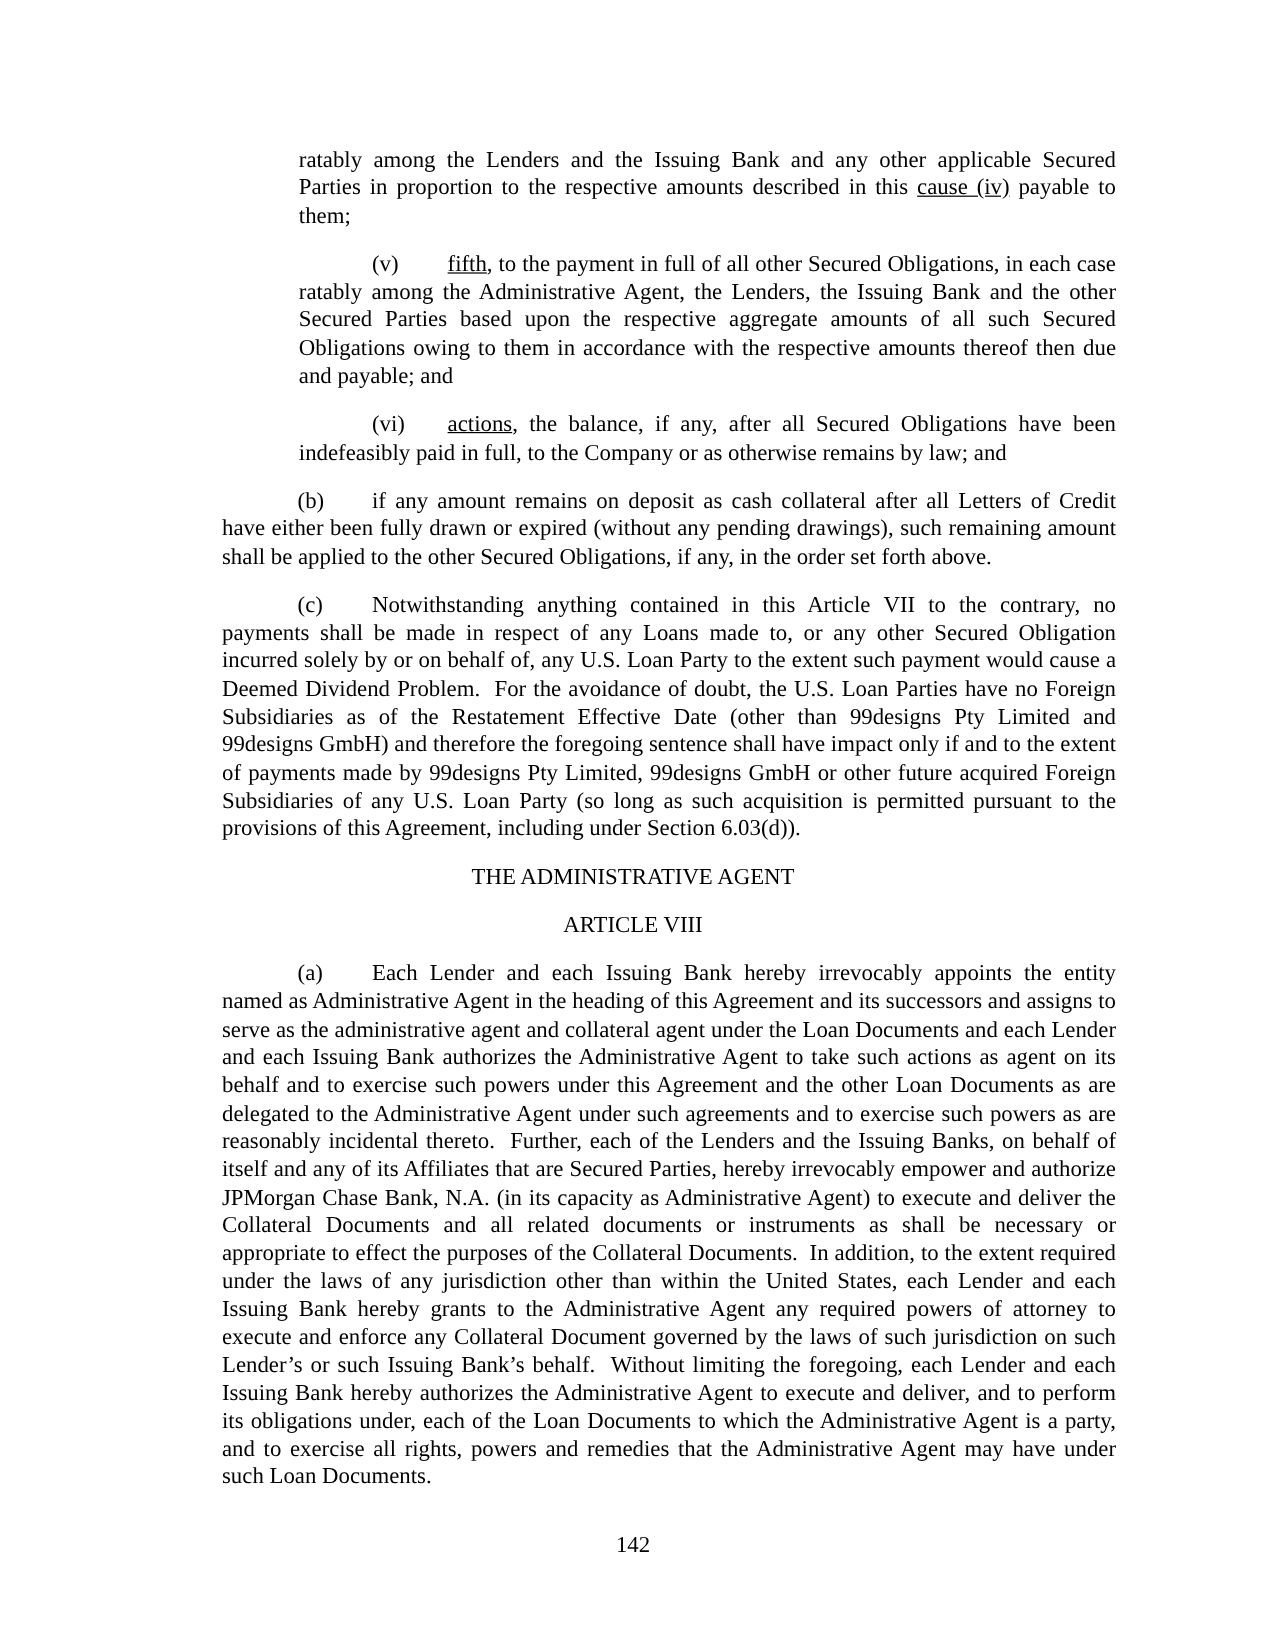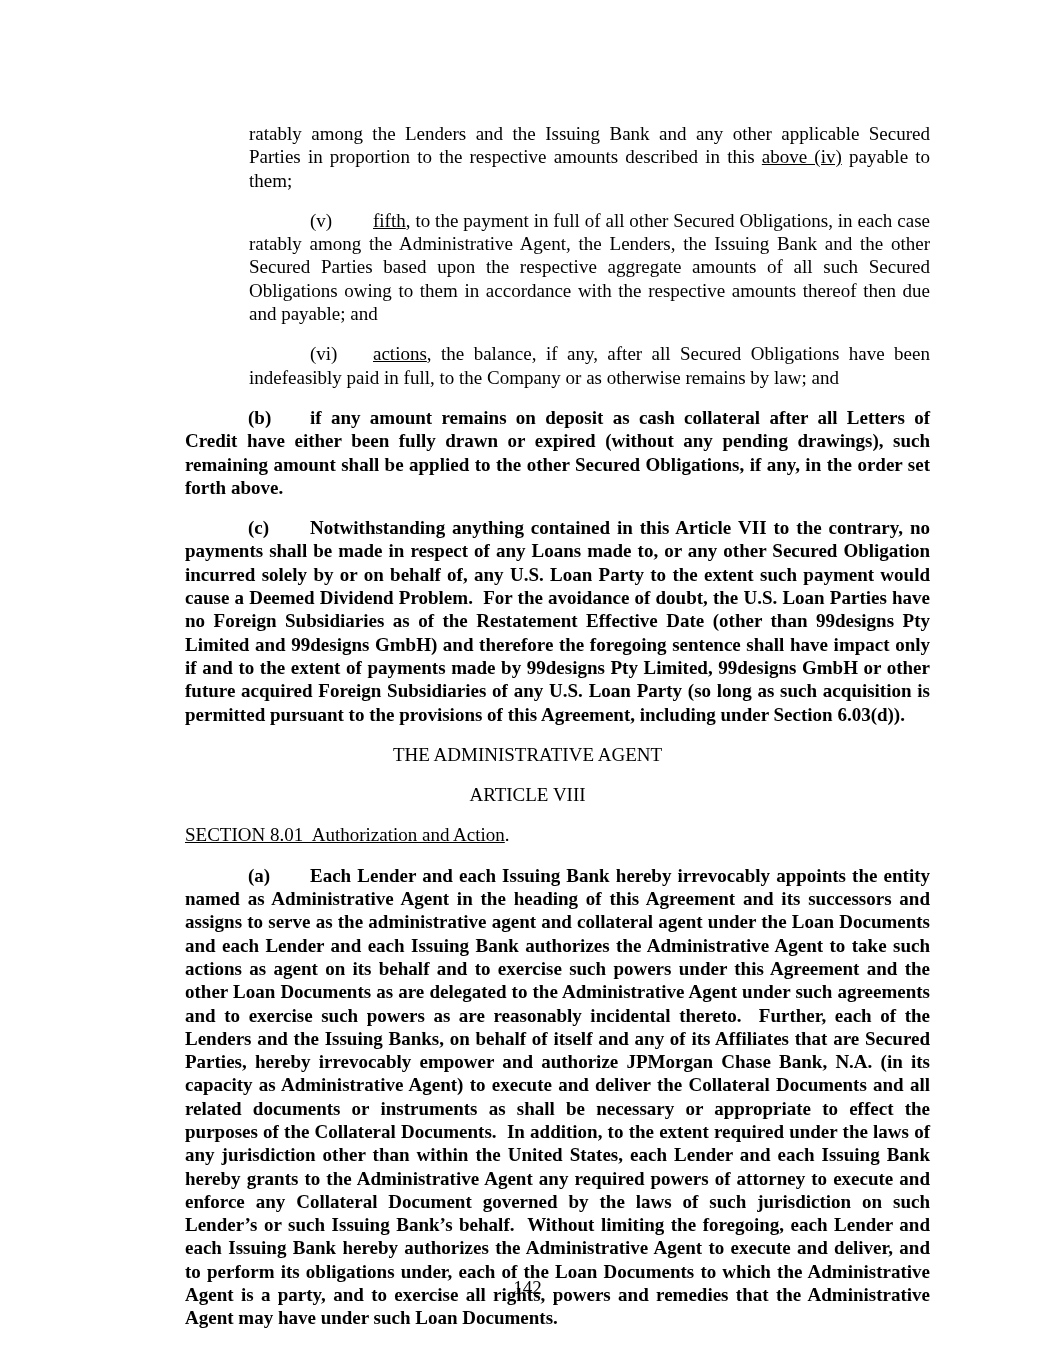--- a/index.html
+++ b/index.html
@@ -19,21 +19,21 @@
     left: 185px;
     top: 122px;
     width: 745px;
   }
   p.para {
     text-align: justify;
     margin: 0 0 17px 0;
   }
   p.block { margin-left: 64px; }          
   p.block-indent { text-indent: 61px; }   
-  p.first-indent { text-indent: 63px; font-weight: bold; }   
+  p.first-indent { text-indent: 63px; }   
   .marker {
     display: inline-block;
     width: 62px;
     text-indent: 0;
   }
   .marker-wide { width: 63px; }
   .u { text-decoration: underline; }
   .heading {
     width: 685px;           
     text-align: center;
@@ -47,33 +47,32 @@
     top: 1276px;
     width: 1055px;
     text-align: center;
   }
 </style>
 </head>
 <body>
 
 <div class="content">
 
-  <p class="para block"><span>ratably among the Lenders and the Issuing Bank and any other applicable Secured Parties in proportion to the respective amounts described in this </span><span class="u">above (iv)</span><span> payable to them;</span></p>
+  <p class="para block"><span>ratably among the Lenders and the Issuing Bank and any other applicable Secured Parties in proportion to the respective amounts described in this </span><span class="u">cause (iv)</span><span> payable to them;</span></p>
 
   <p class="para block block-indent"><span class="marker marker-wide">(v)</span><span class="u">fifth</span><span>, to the payment in full of all other Secured Obligations, in each case ratably among the Administrative Agent, the Lenders, the Issuing Bank and the other Secured Parties based upon the respective aggregate amounts of all such Secured Obligations owing to them in accordance with the respective amounts thereof then due and payable; and</span></p>
 
   <p class="para block block-indent"><span class="marker marker-wide">(vi)</span><span class="u">actions</span><span>, the balance, if any, after all Secured Obligations have been indefeasibly paid in full, to the Company or as otherwise remains by law; and</span></p>
 
   <p class="para first-indent"><span class="marker">(b)</span><span>if any amount remains on deposit as cash collateral after all Letters of Credit have either been fully drawn or expired (without any pending drawings), such remaining amount shall be applied to the other Secured Obligations, if any, in the order set forth above.</span></p>
 
   <p class="para first-indent"><span class="marker">(c)</span><span>Notwithstanding anything contained in this Article&nbsp;VII to the contrary, no payments shall be made in respect of any Loans made to, or any other Secured Obligation incurred solely by or on behalf of, any U.S. Loan Party to the extent such payment would cause a Deemed Dividend Problem.&nbsp; For the avoidance of doubt, the U.S. Loan Parties have no Foreign Subsidiaries as of the Restatement Effective Date (other than 99designs Pty Limited and 99designs GmbH) and therefore the foregoing sentence shall have impact only if and to the extent of payments made by 99designs Pty Limited, 99designs GmbH or other future acquired Foreign Subsidiaries of any U.S. Loan Party (so long as such acquisition is permitted pursuant to the provisions of this Agreement, including under Section 6.03(d)).</span></p>
 
   <div class="heading">THE ADMINISTRATIVE AGENT</div>
 
   <div class="heading">ARTICLE VIII</div>
 
-  <p class="section-heading"><span class="u">SECTION 8.01&nbsp; Authorization and Action</span><span>.</span></p>
 
   <p class="para first-indent"><span class="marker">(a)</span><span>Each Lender and each Issuing Bank hereby irrevocably appoints the entity named as Administrative Agent in the heading of this Agreement and its successors and assigns to serve as the administrative agent and collateral agent under the Loan Documents and each Lender and each Issuing Bank authorizes the Administrative Agent to take such actions as agent on its behalf and to exercise such powers under this Agreement and the other Loan Documents as are delegated to the Administrative Agent under such agreements and to exercise such powers as are reasonably incidental thereto.&nbsp; Further, each of the Lenders and the Issuing Banks, on behalf of itself and any of its Affiliates that are Secured Parties, hereby irrevocably empower and authorize JPMorgan Chase Bank, N.A. (in its capacity as Administrative Agent) to execute and deliver the Collateral Documents and all related documents or instruments as shall be necessary or appropriate to effect the purposes of the Collateral Documents.&nbsp; In addition, to the extent required under the laws of any jurisdiction other than within the United States, each Lender and each Issuing Bank hereby grants to the Administrative Agent any required powers of attorney to execute and enforce any Collateral Document governed by the laws of such jurisdiction on such Lender’s or such Issuing Bank’s behalf.&nbsp; Without limiting the foregoing, each Lender and each Issuing Bank hereby authorizes the Administrative Agent to execute and deliver, and to perform its obligations under, each of the Loan Documents to which the Administrative Agent is a party, and to exercise all rights, powers and remedies that the Administrative Agent may have under such Loan Documents.</span></p>
 
 </div>
 
 <div class="page-footer">142</div>
 
 </body></html>

